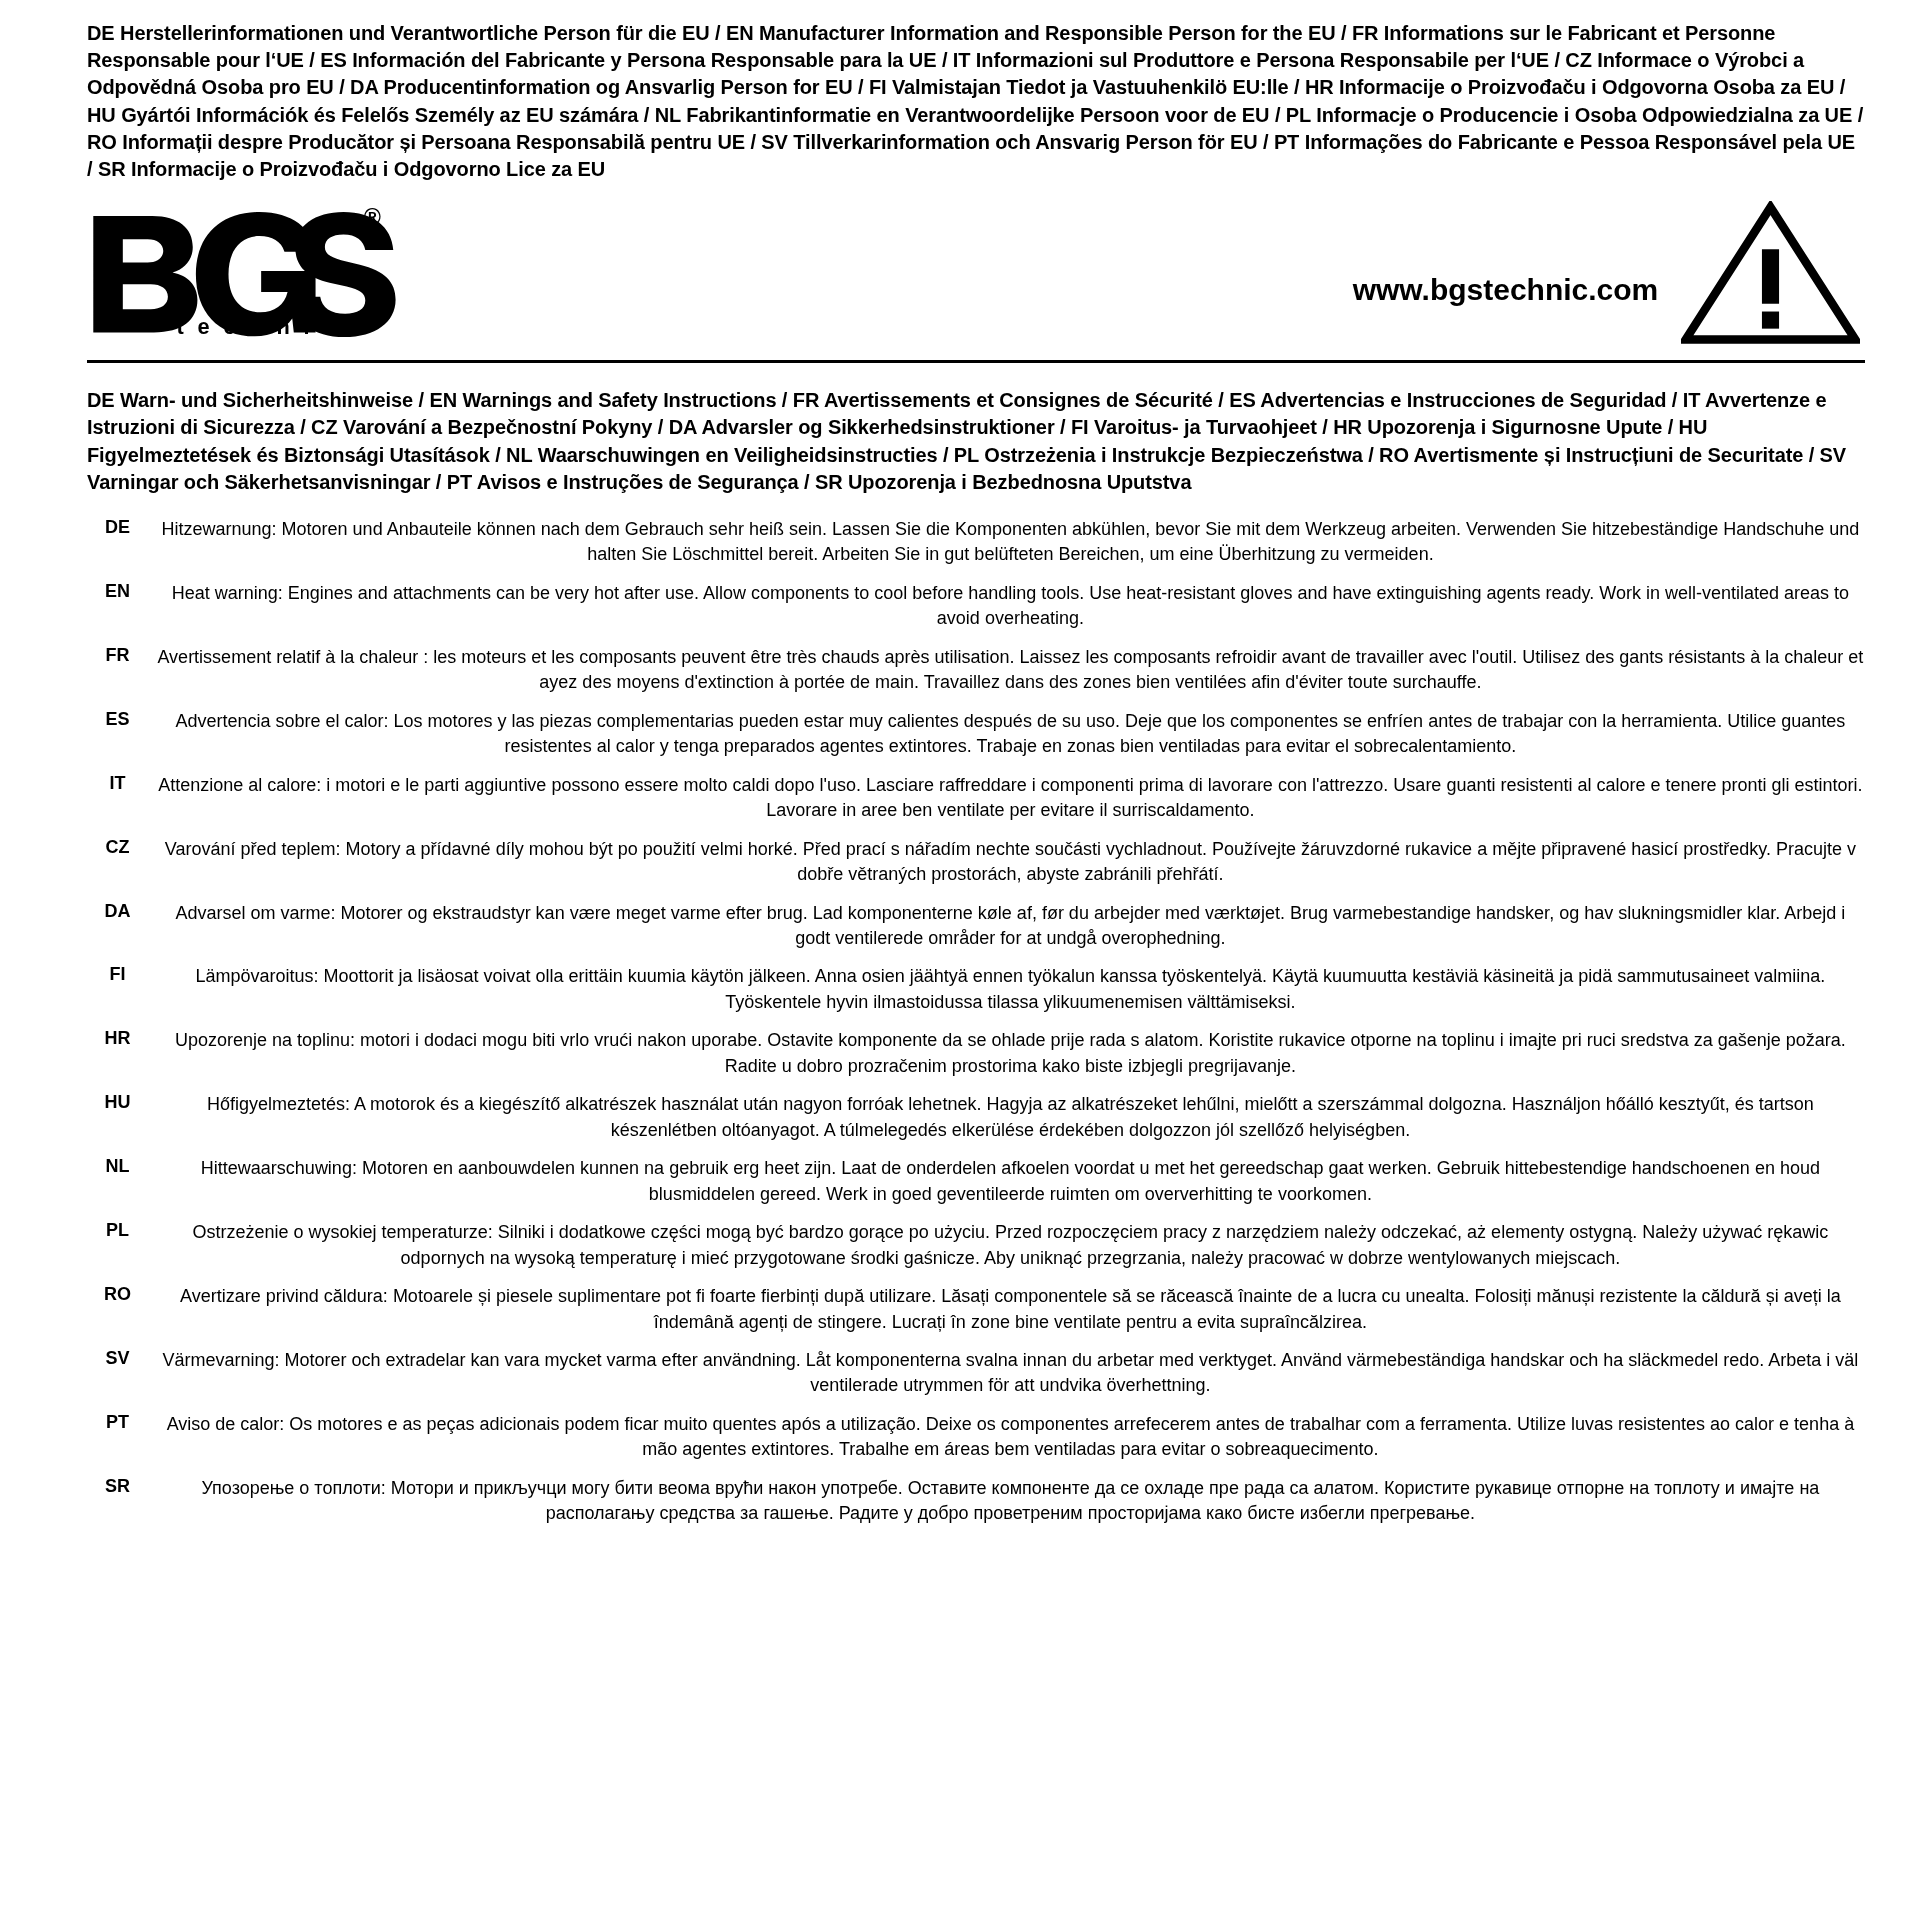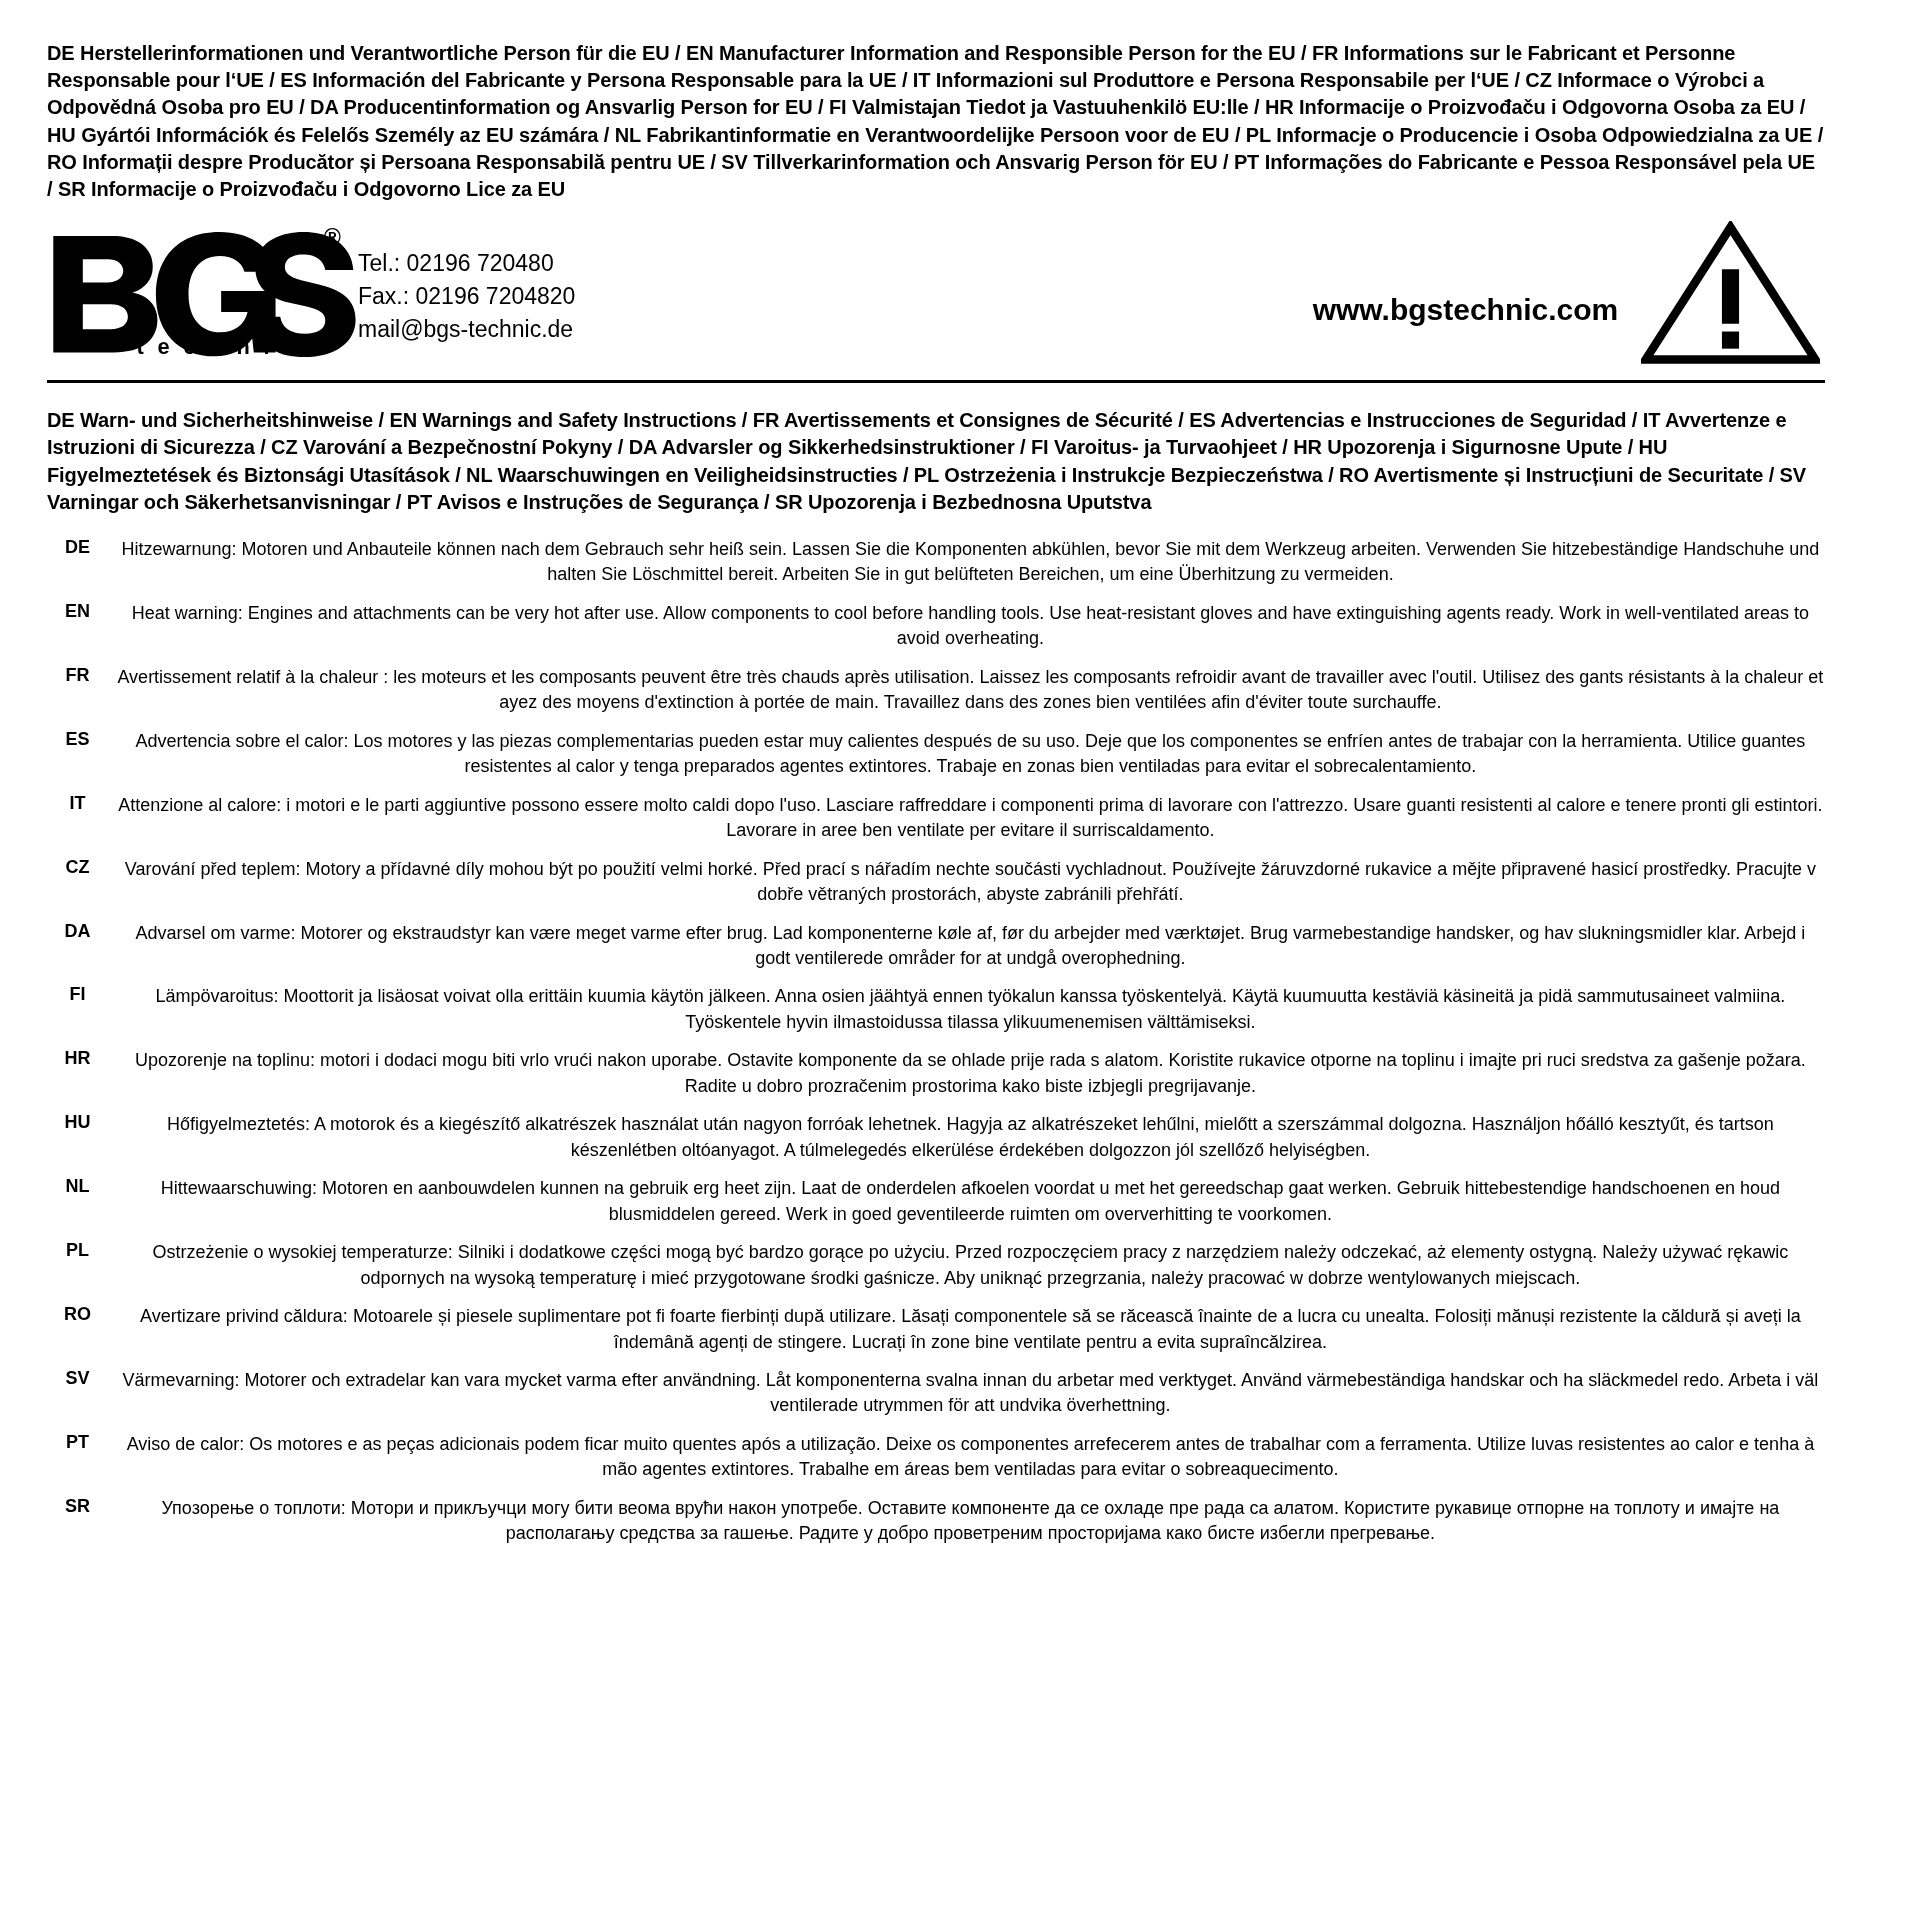--- a/index.html
+++ b/index.html
@@ -11,21 +11,22 @@
     width: 1930px;
     height: 1930px;
     font-family: "Liberation Sans", sans-serif;
     color: #000000;
     overflow: hidden;
   }
   .page {
     box-sizing: border-box;
     width: 1872px;
     height: 1930px;
-    padding: 40px 47px 0 47px;
+    padding: 20px 47px 0 47px;
+    margin-left: 40px;
   }
 
   
   .heading-block {
     font-size: 20px;
     font-weight: bold;
     line-height: 1.36;
     letter-spacing: -0.1px;
     text-align: left;
     margin: 0 0 12.5px 0;
@@ -128,25 +129,20 @@
           <path d="M236 60 C232 47 220 40 204 40 C180 40 164 58 164 89 C164 120 180 138 205 138 C223 138 236 129 240 112 L206 112 L206 85 L276 85 L276 164 L248 164 L246 146 C236 160 220 169 198 169 C150 169 122 137 122 89 C122 41 152 9 204 9 C246 9 272 31 277 60 Z" transform="translate(18,0)"></path>
 
           <path d="M300 118 C302 132 314 140 332 140 C348 140 358 134 358 123 C358 114 351 109 334 105 L312 100 C282 93 268 78 268 55 C268 27 293 9 330 9 C368 9 392 28 394 58 L358 58 C356 46 346 38 330 38 C315 38 306 44 306 54 C306 62 312 67 327 71 L351 77 C383 85 397 99 397 122 C397 151 371 170 331 170 C291 170 265 150 263 118 Z"></path>
         </g>
         <text x="356" y="26" font-family="Liberation Sans, sans-serif" font-size="30" font-weight="bold" fill="#000">®</text>
         <text x="115" y="166" font-family="Liberation Sans, sans-serif" font-size="28" font-weight="bold" letter-spacing="5" fill="#000">t e c h n i c</text>
       </svg>
     </div>
 
 
-    <div class="contact-col">
-      <div>Tel.: 02196 720480</div>
-      <div>Fax.: 02196 7204820</div>
-      <div>mail@bgs-technic.de</div>
-    </div>
 
     <div class="web-col">www.bgstechnic.com</div>
 
     <div class="warn-col">
       <svg width="179" height="144" viewBox="0 0 230 185">
         <polygon points="115,8 224,178 6,178" fill="#ffffff" stroke="#000000" stroke-width="11" stroke-linejoin="miter"></polygon>
         <rect x="104" y="62" width="22" height="70" fill="#000000"></rect>
         <rect x="104" y="142" width="22" height="22" fill="#000000"></rect>
       </svg>
     </div>

